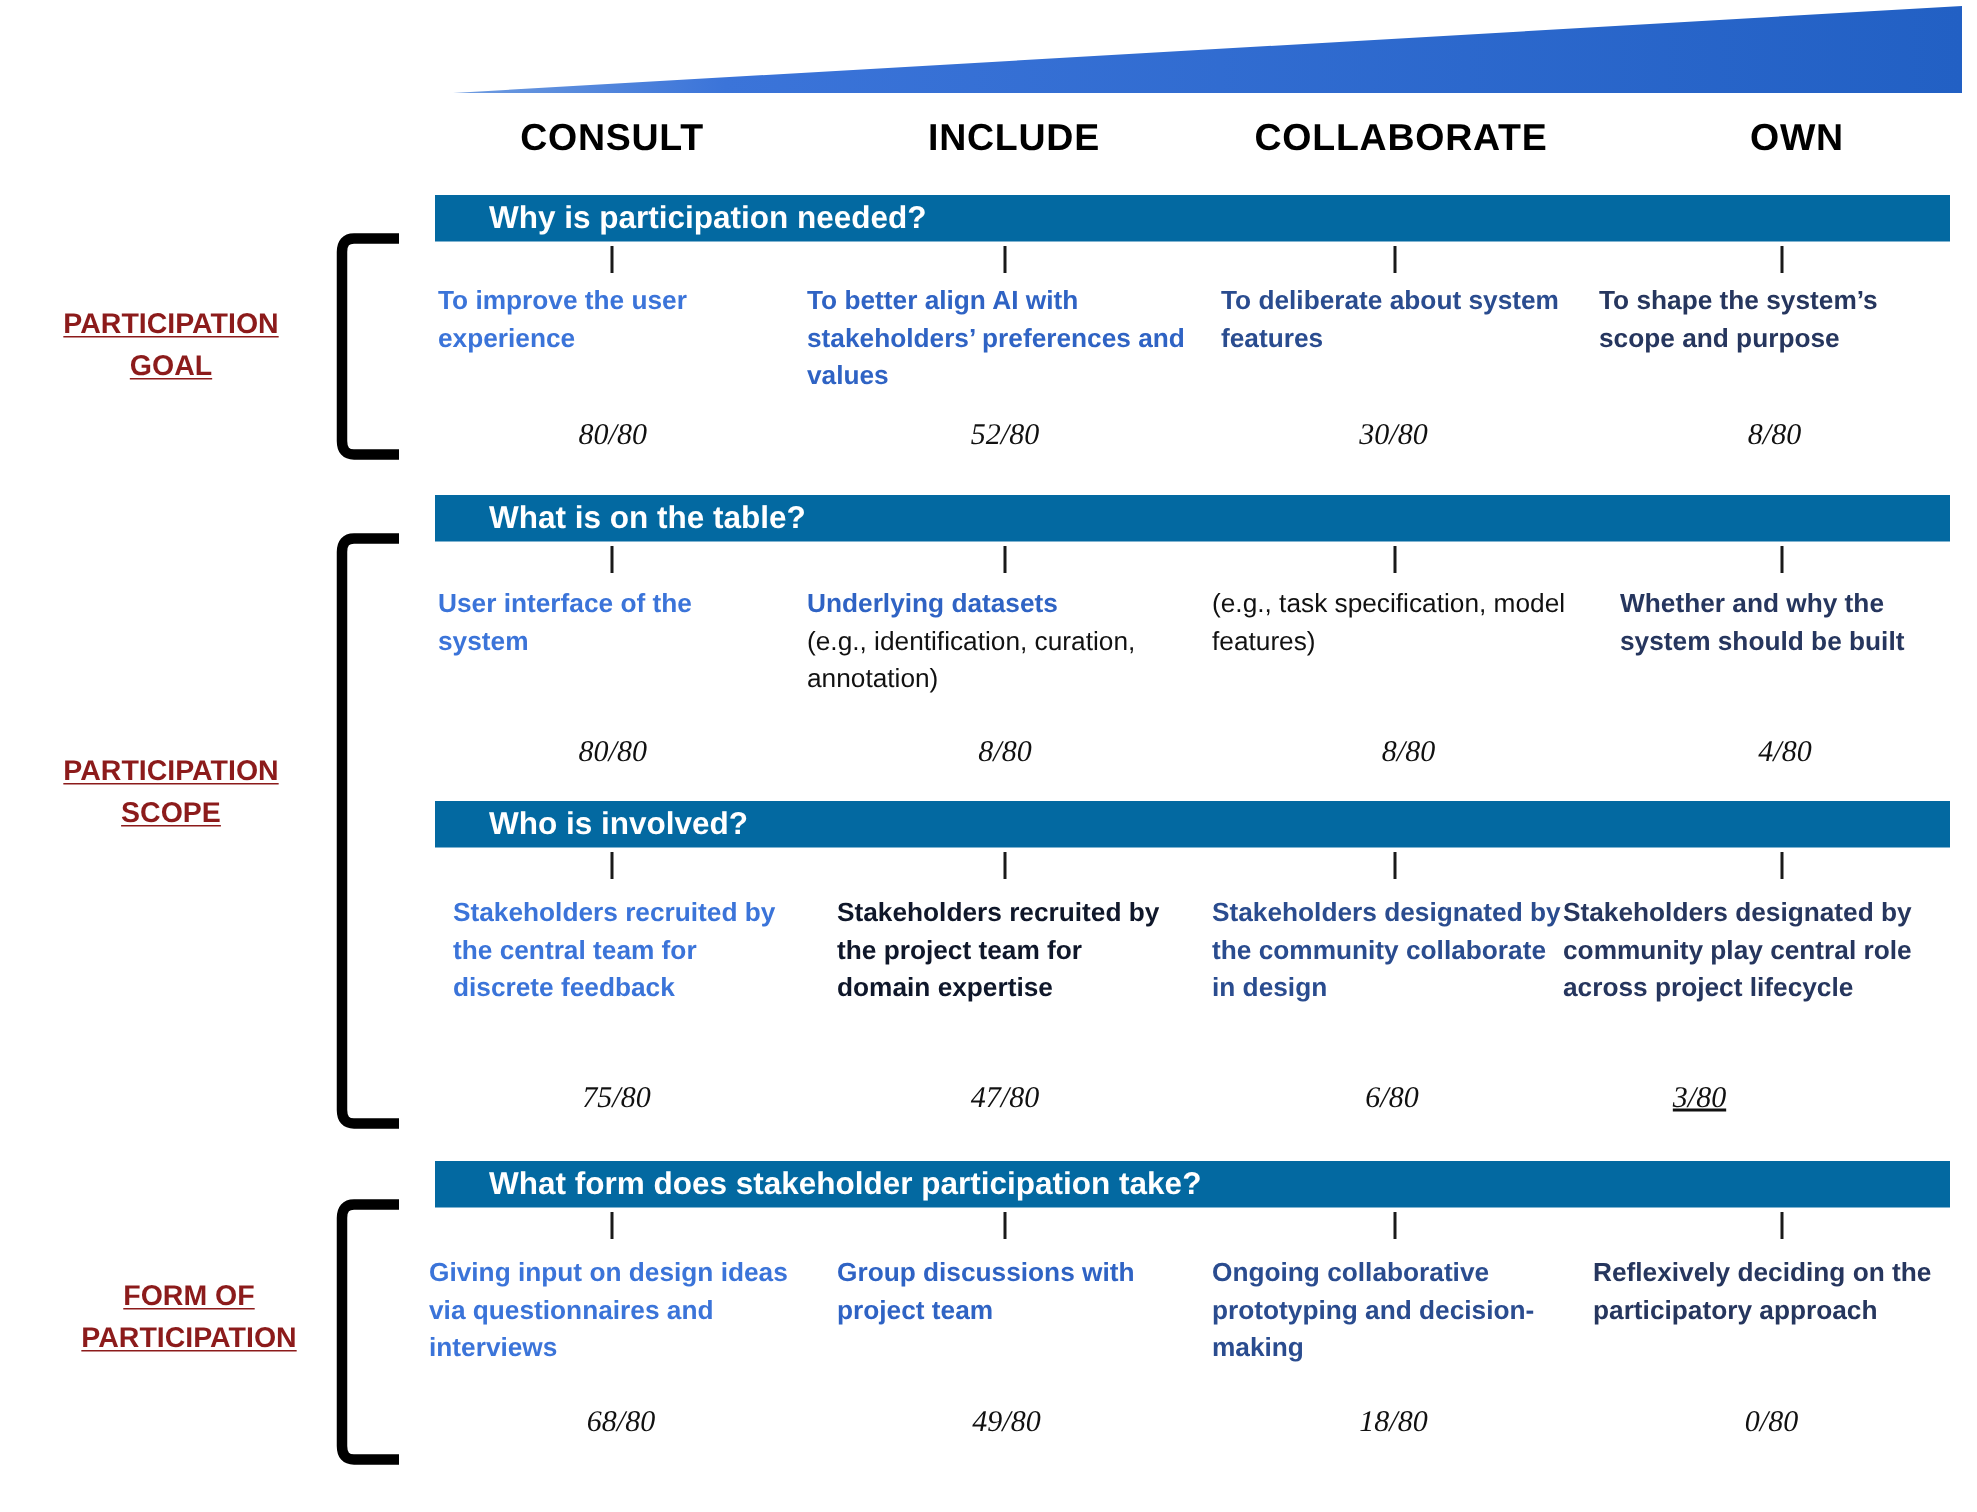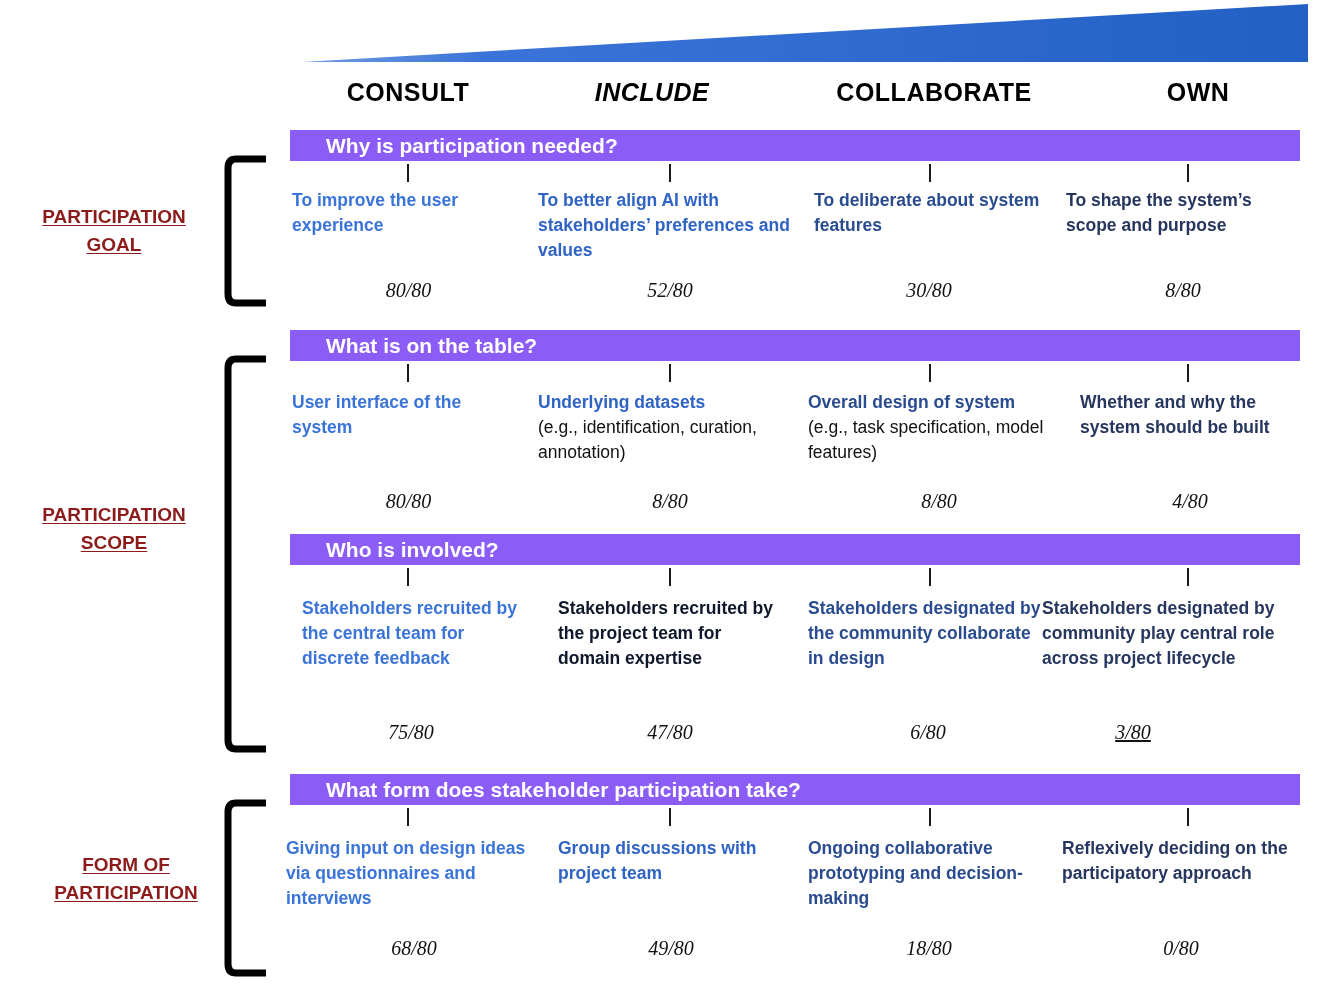--- a/index.html
+++ b/index.html
@@ -51,21 +51,21 @@
     position: absolute;
     left: 290px;
     width: 1010px;
   }
   .qbar {
     position: absolute;
     left: 0;
     top: 0;
     width: 1010px;
     height: 31px;
-    background: #8b5cf6;
+    background: #0369a1;
     color: #ffffff;
     font-family: "Liberation Sans", sans-serif;
     font-weight: bold;
     font-size: 21px;
     line-height: 31px;
     padding-left: 36px;
     box-sizing: border-box;
     white-space: nowrap;
     overflow: hidden;
   }
@@ -148,21 +148,21 @@
           <stop offset="0.18" stop-color="#3b74d9"></stop>
           <stop offset="1" stop-color="#2260c4"></stop>
         </linearGradient>
       </defs>
       <polygon points="0,62 1006,4 1006,62" fill="url(#wedgegrad)"></polygon>
     </svg>
   </div>
 
   <div class="col-headers">
     <div class="col-header" style="left:0px;width:236px;"><span>CONSULT</span></div>
-    <div class="col-header" style="left:252px;width:220px;font-style:italic;"><span>INCLUDE</span></div>
+    <div class="col-header" style="left:276px;width:220px;"><span>INCLUDE</span></div>
     <div class="col-header" style="left:510px;width:268px;"><span>COLLABORATE</span></div>
     <div class="col-header" style="left:800px;width:216px;"><span>OWN</span></div>
   </div>
 
   <div class="section" style="top:130px;">
     <div class="qbar">Why is participation needed?</div>
     <div class="ticks" style="top:34px;">
       <div class="tick" style="left:117px;"></div>
       <div class="tick" style="left:379px;"></div>
       <div class="tick" style="left:639px;"></div>
@@ -200,21 +200,20 @@
     </div>
     <div class="cells" style="top:60px;">
       <div class="cell" style="left:2px;width:233px;">
         <div class="cell-text" style="color:#3b74d9;">User interface of the system</div>
       </div>
       <div class="cell" style="left:248px;width:264px;">
         <div class="cell-text" style="color:#2f63c4;">Underlying datasets</div>
         <div class="cell-sub">(e.g., identification, curation, annotation)</div>
       </div>
       <div class="cell" style="left:518px;width:262px;">
-        <div class="cell-text" style="color:#2a4c8f;">Overall design of system</div>
         <div class="cell-sub">(e.g., task specification, model features)</div>
       </div>
       <div class="cell" style="left:790px;width:220px;">
         <div class="cell-text" style="color:#26365e;">Whether and why the system should be built</div>
       </div>
     </div>
     <div class="cells" style="top:160px;">
       <div class="cell-count" style="left:2px;width:233px;">80/80</div>
       <div class="cell-count" style="left:248px;width:264px;">8/80</div>
       <div class="cell-count" style="left:518px;width:262px;">8/80</div>

